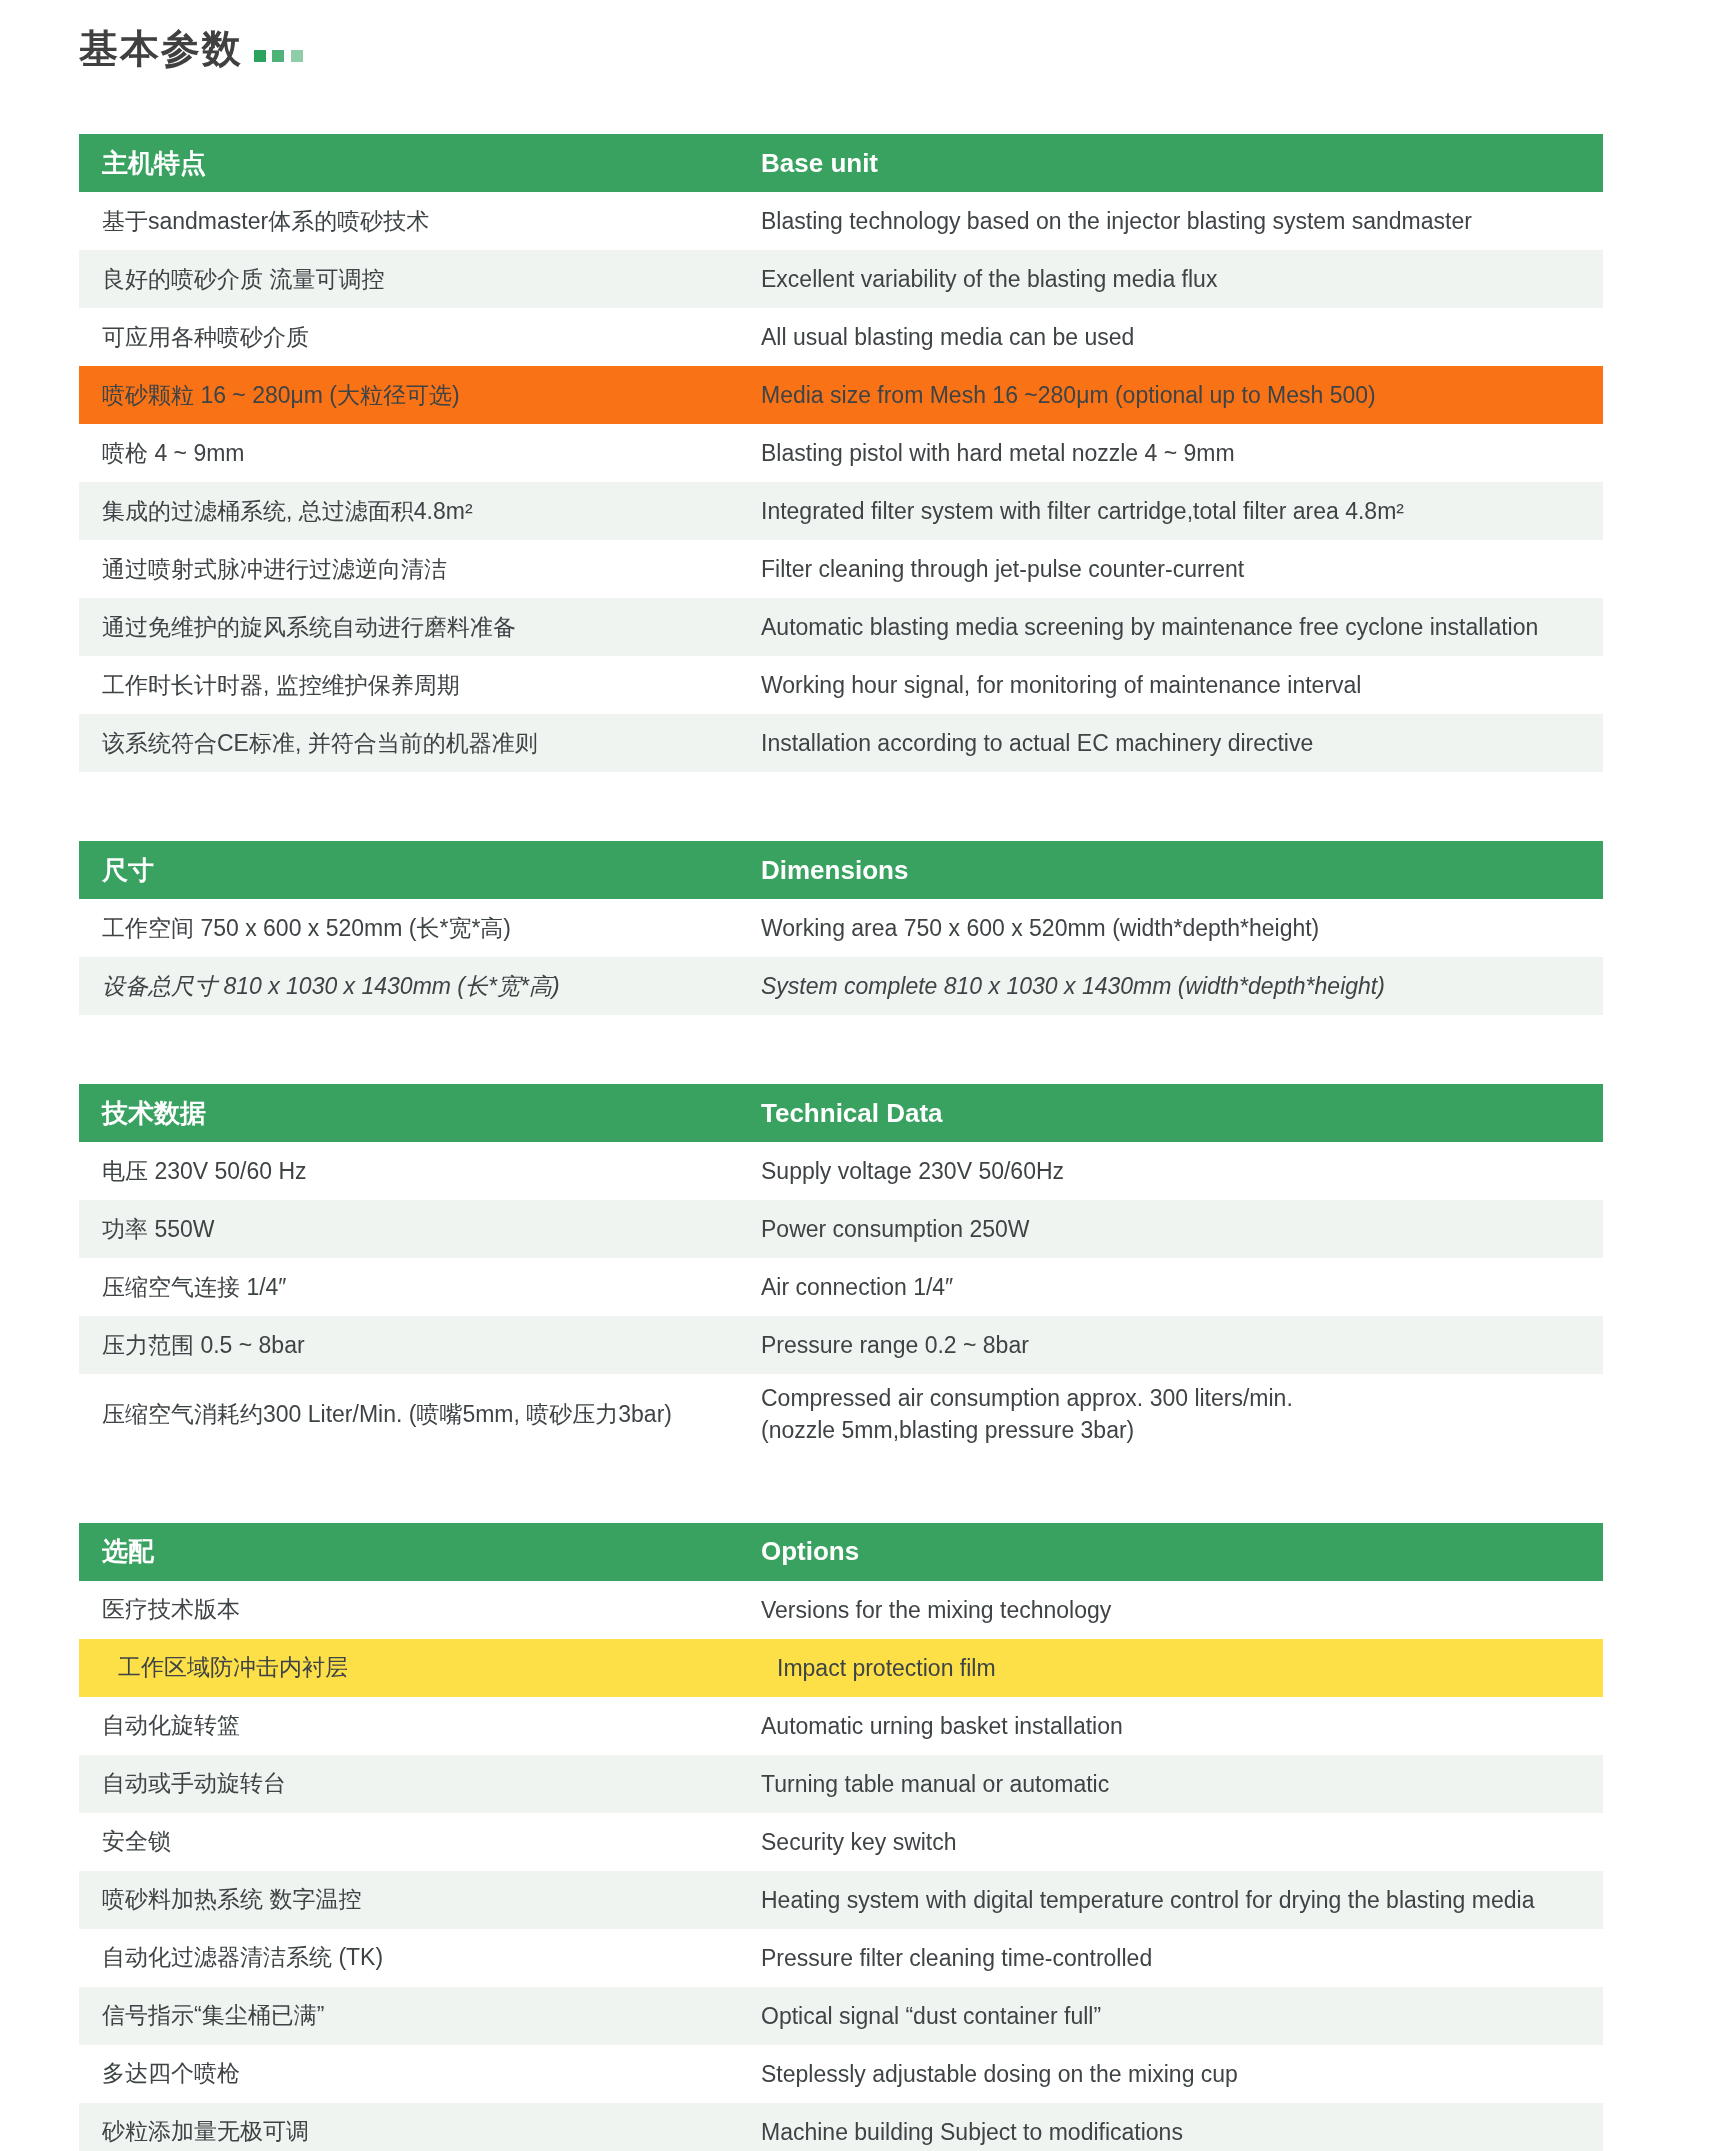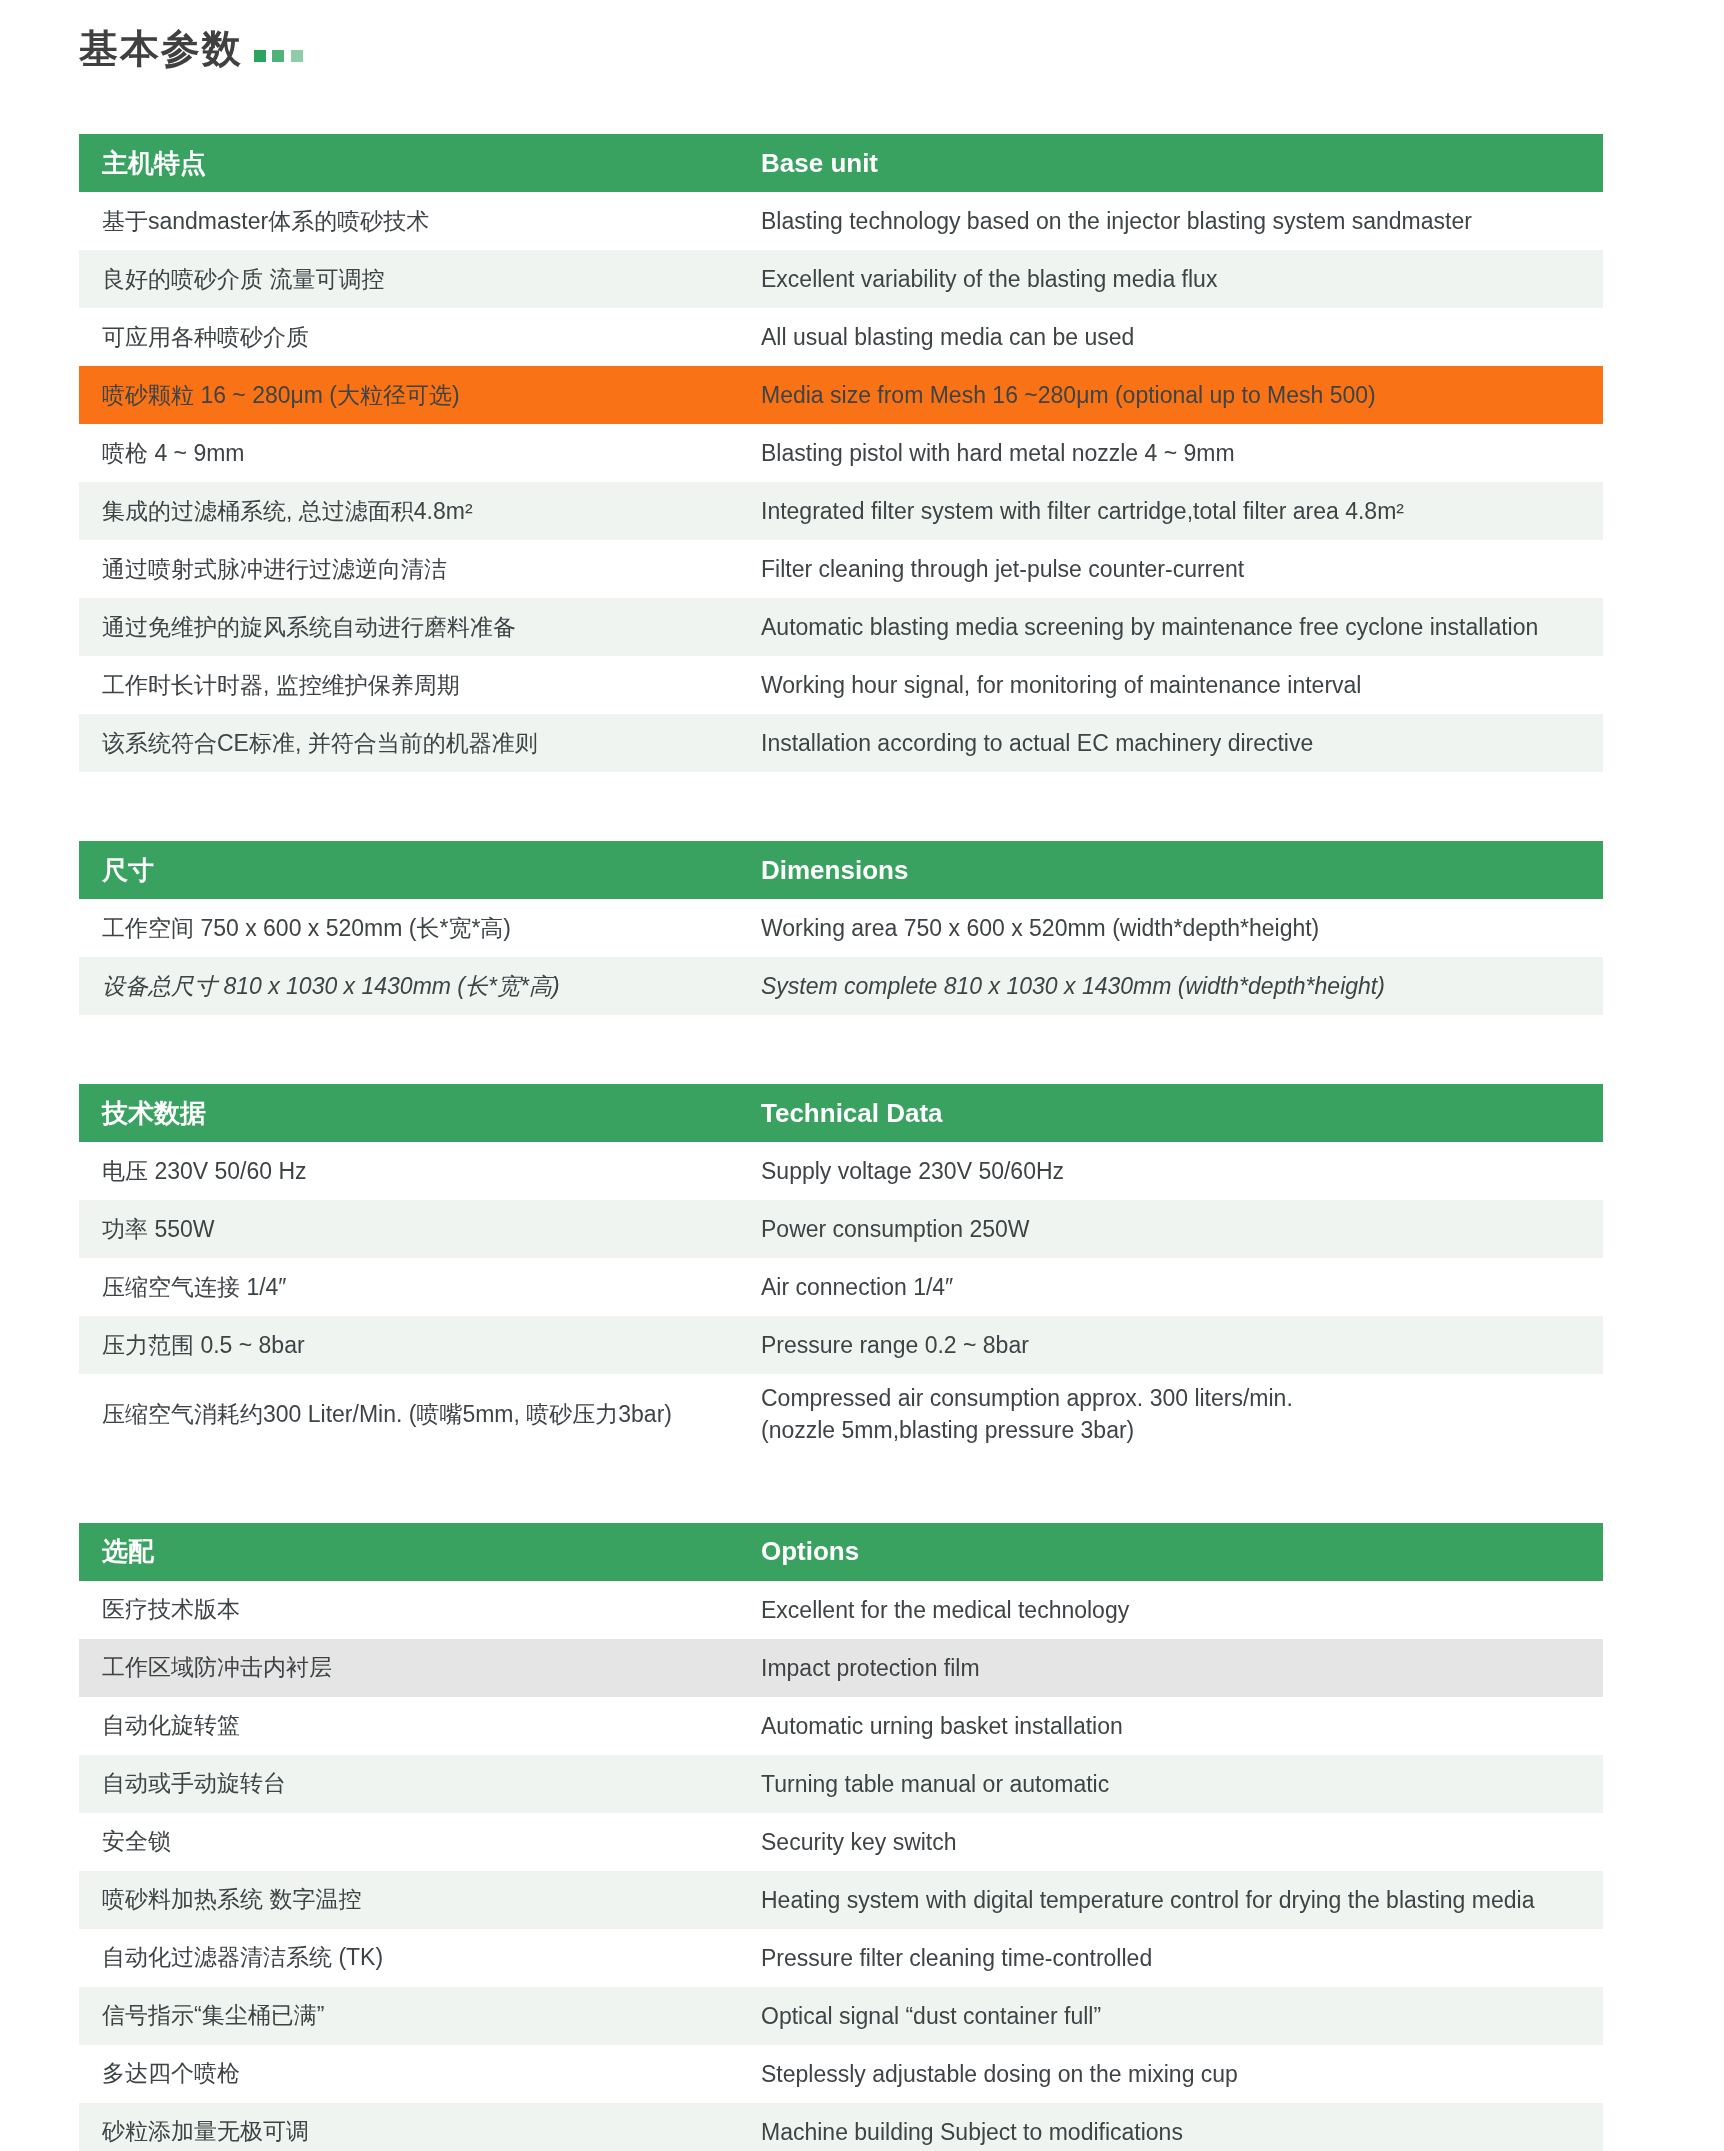--- a/index.html
+++ b/index.html
@@ -150,24 +150,24 @@
   </section>
 
   <section class="spec-section">
     <div class="sec-header" style="background: rgb(58, 162, 97);">
       <div class="cell-zh">选配</div>
       <div class="cell-en">Options</div>
     </div>
     <div class="rows">
   <div class="row">
     <div class="cell-zh">医疗技术版本</div>
-    <div class="cell-en">Excellent for the medical technology</div>
-  </div>
-
-  <div class="row alt" style="background: #e5e5e5;">
+    <div class="cell-en">Versions for the mixing technology</div>
+  </div>
+
+  <div class="row alt" style="background: #fde047; padding-left: 16px;">
     <div class="cell-zh">工作区域防冲击内衬层</div>
     <div class="cell-en">Impact protection film</div>
   </div>
 
   <div class="row">
     <div class="cell-zh">自动化旋转篮</div>
     <div class="cell-en">Automatic urning basket installation</div>
   </div>
 
   <div class="row alt" style="background: rgb(239, 244, 241);">

